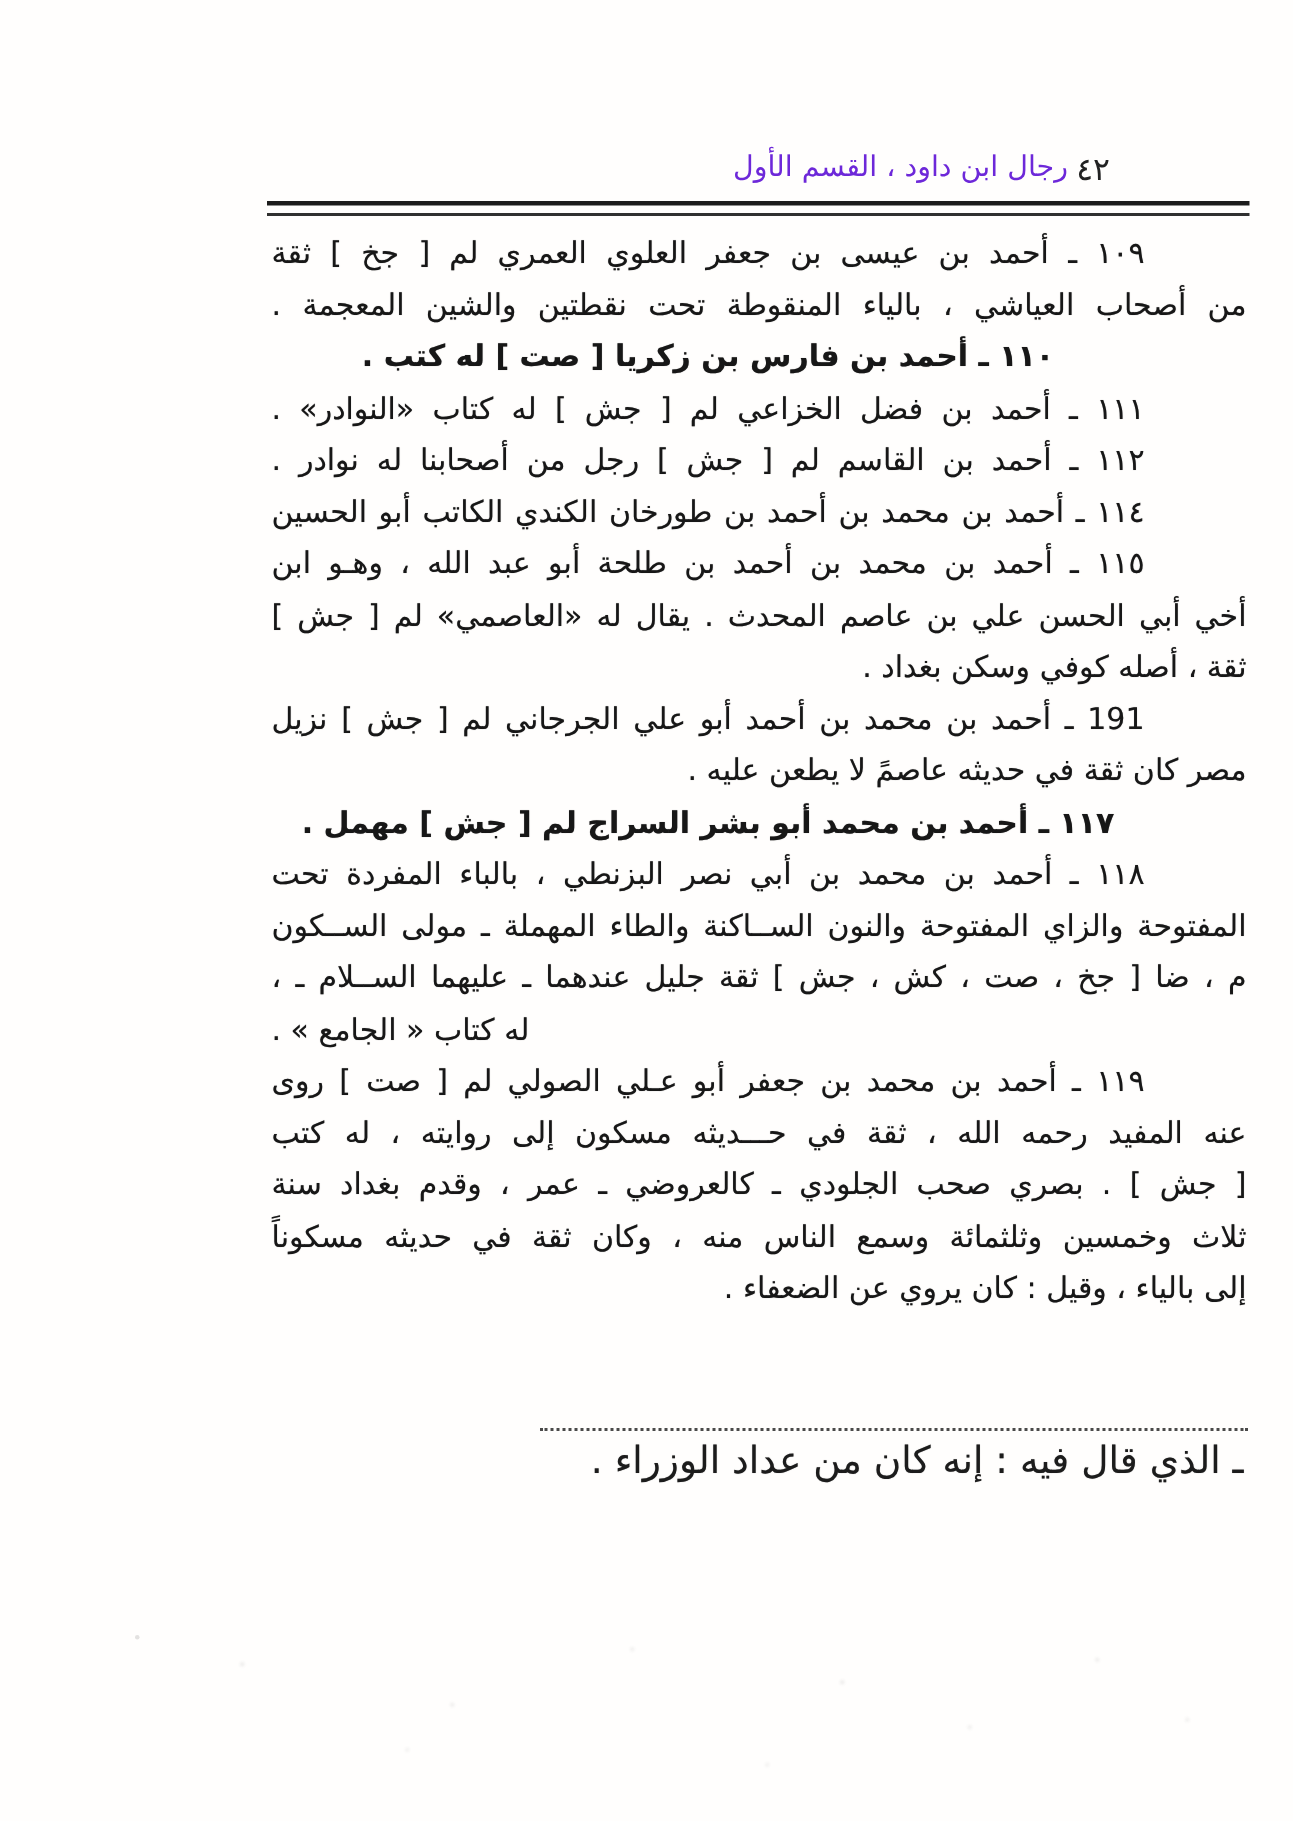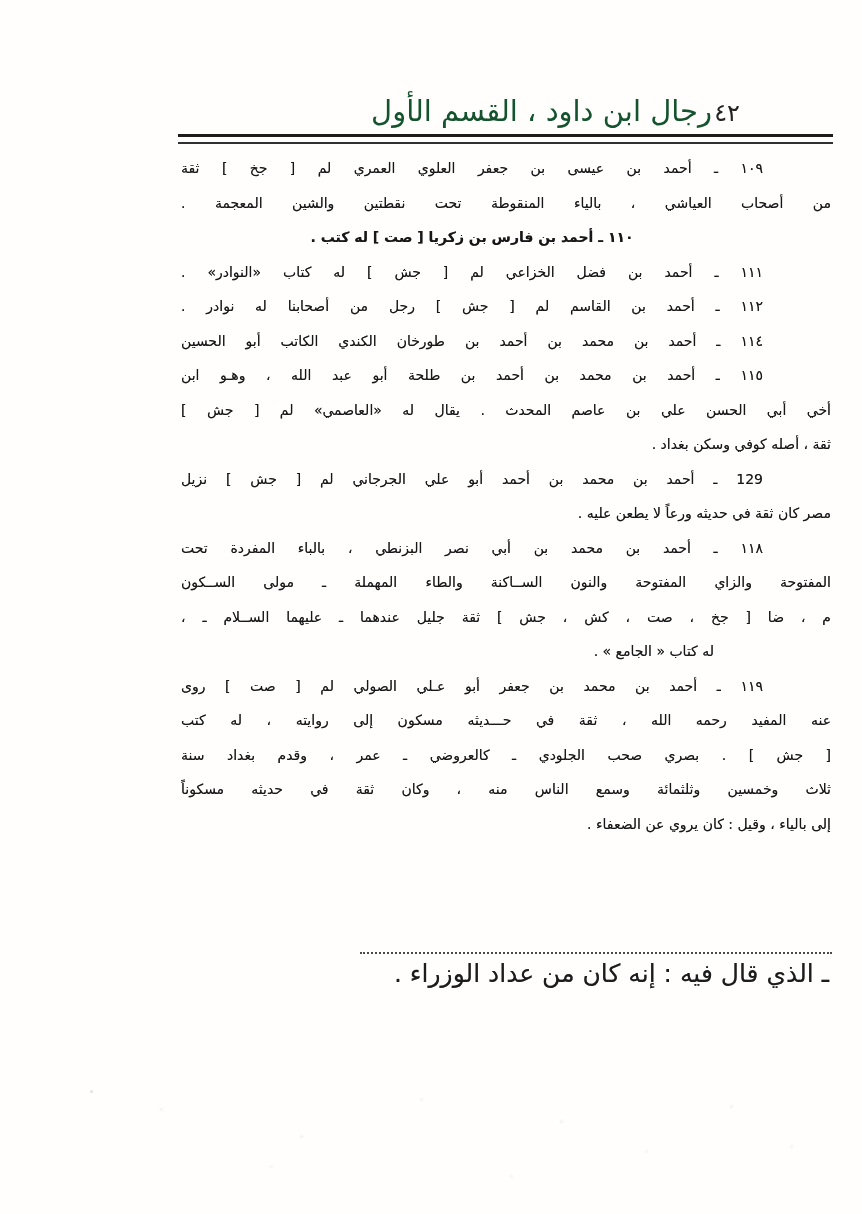--- a/index.html
+++ b/index.html
@@ -8,46 +8,46 @@
     width:862px;height:1214px;
     margin:0 auto;
     background:#fffefd;
     overflow:hidden;
     font-family:"DejaVu Sans", sans-serif;
     color:#1a1a1a;
   }
   
   .header-title{
     position:absolute;top:96px;right:150px;
-    direction:rtl;font-size:29px;line-height:30px;color:#14532d;
+    direction:rtl;font-size:19px;line-height:30px;color:#6d28d9;
     letter-spacing:.5px;white-space:nowrap;
   }
   .page-num{
     position:absolute;top:100px;right:122px;
-    font-size:24px;line-height:26px;color:#222;
+    font-size:21px;line-height:26px;color:#222;
   }
   .header-rule{
     position:absolute;top:134px;left:178px;width:655px;height:5px;
     border-top:3px solid #1c1c1c;
     border-bottom:2px solid #303030;
   }
   
   .text-block{
     position:absolute;top:151px;left:181px;width:650px;
     direction:rtl;
-    font-size:14px;
+    font-size:20px;
     color:#171717;
     text-shadow:0 0 .5px rgba(20,20,20,.55);
   }
   .line{height:34.5px;line-height:34.5px;overflow:hidden;white-space:nowrap;}
   .fj,.cj{text-align:justify;text-align-last:justify;white-space:normal;}
   .fj{text-indent:68px;}
   .fr{text-align:center;text-indent:68px;font-weight:bold;}
   .cr{text-align:right;}
-  .fr2{text-align:right;text-indent:117px;}
+  .fr2{text-align:left;text-indent:117px;}
   
   .fn-rule{
     position:absolute;top:952px;right:30px;width:472px;height:0;
     border-top:2px dotted #4a4a4a;
   }
   .footnote{
     position:absolute;top:957px;right:33px;width:560px;
     direction:rtl;text-align:right;
     font-size:25px;line-height:33px;color:#1c1c1c;
     text-shadow:0 0 .5px rgba(20,20,20,.5);
@@ -84,22 +84,23 @@
   <div class="text-block">
       <div class="line fj">١٠٩ ـ أحمد بن عيسى بن جعفر العلوي العمري لم [ جخ ] ثقة</div>
       <div class="line cj">من أصحاب العياشي ، بالياء المنقوطة تحت نقطتين والشين المعجمة .</div>
       <div class="line fr">١١٠ ـ أحمد بن فارس بن زكريا [ صت ] له كتب .</div>
       <div class="line fj">١١١ ـ أحمد بن فضل الخزاعي لم [ جش ] له كتاب «النوادر» .</div>
       <div class="line fj">١١٢ ـ أحمد بن القاسم لم [ جش ] رجل من أصحابنا له نوادر .</div>
       <div class="line fj">١١٤ ـ أحمد بن محمد بن أحمد بن طورخان الكندي الكاتب أبو الحسين</div>
       <div class="line fj">١١٥ ـ أحمد بن محمد بن أحمد بن طلحة أبو عبد الله ، وهـو ابن</div>
       <div class="line cj">أخي أبي الحسن علي بن عاصم المحدث . يقال له «العاصمي» لم [ جش ]</div>
       <div class="line cr">ثقة ، أصله كوفي وسكن بغداد .</div>
-      <div class="line fj">129 ـ أحمد بن محمد بن أحمد أبو علي الجرجاني لم [ جش ] نزيل</div>
-      <div class="line cr">مصر كان ثقة في حديثه ورعاً لا يطعن عليه .</div>
+      <div class="line fj">191 ـ أحمد بن محمد بن أحمد أبو علي الجرجاني لم [ جش ] نزيل</div>
+      <div class="line cr">مصر كان ثقة في حديثه عاصمً لا يطعن عليه .</div>
+      <div class="line fr">١١٧ ـ أحمد بن محمد أبو بشر السراج لم [ جش ] مهمل .</div>
       <div class="line fj">١١٨ ـ أحمد بن محمد بن أبي نصر البزنطي ، بالباء المفردة تحت</div>
       <div class="line cj">المفتوحة والزاي المفتوحة والنون الســاكنة والطاء المهملة ـ مولى الســكون</div>
       <div class="line cj">م ، ضا [ جخ ، صت ، كش ، جش ] ثقة جليل عندهما ـ عليهما الســلام ـ ،</div>
       <div class="line fr2">له كتاب « الجامع » .</div>
       <div class="line fj">١١٩ ـ أحمد بن محمد بن جعفر أبو عـلي الصولي لم [ صت ] روى</div>
       <div class="line cj">عنه المفيد رحمه الله ، ثقة في حـــديثه مسكون إلى روايته ، له كتب</div>
       <div class="line cj">[ جش ] . بصري صحب الجلودي ـ كالعروضي ـ عمر ، وقدم بغداد سنة</div>
       <div class="line cj">ثلاث وخمسين وثلثمائة وسمع الناس منه ، وكان ثقة في حديثه مسكوناً</div>
       <div class="line cr">إلى بالياء ، وقيل : كان يروي عن الضعفاء .</div>
     </div>

